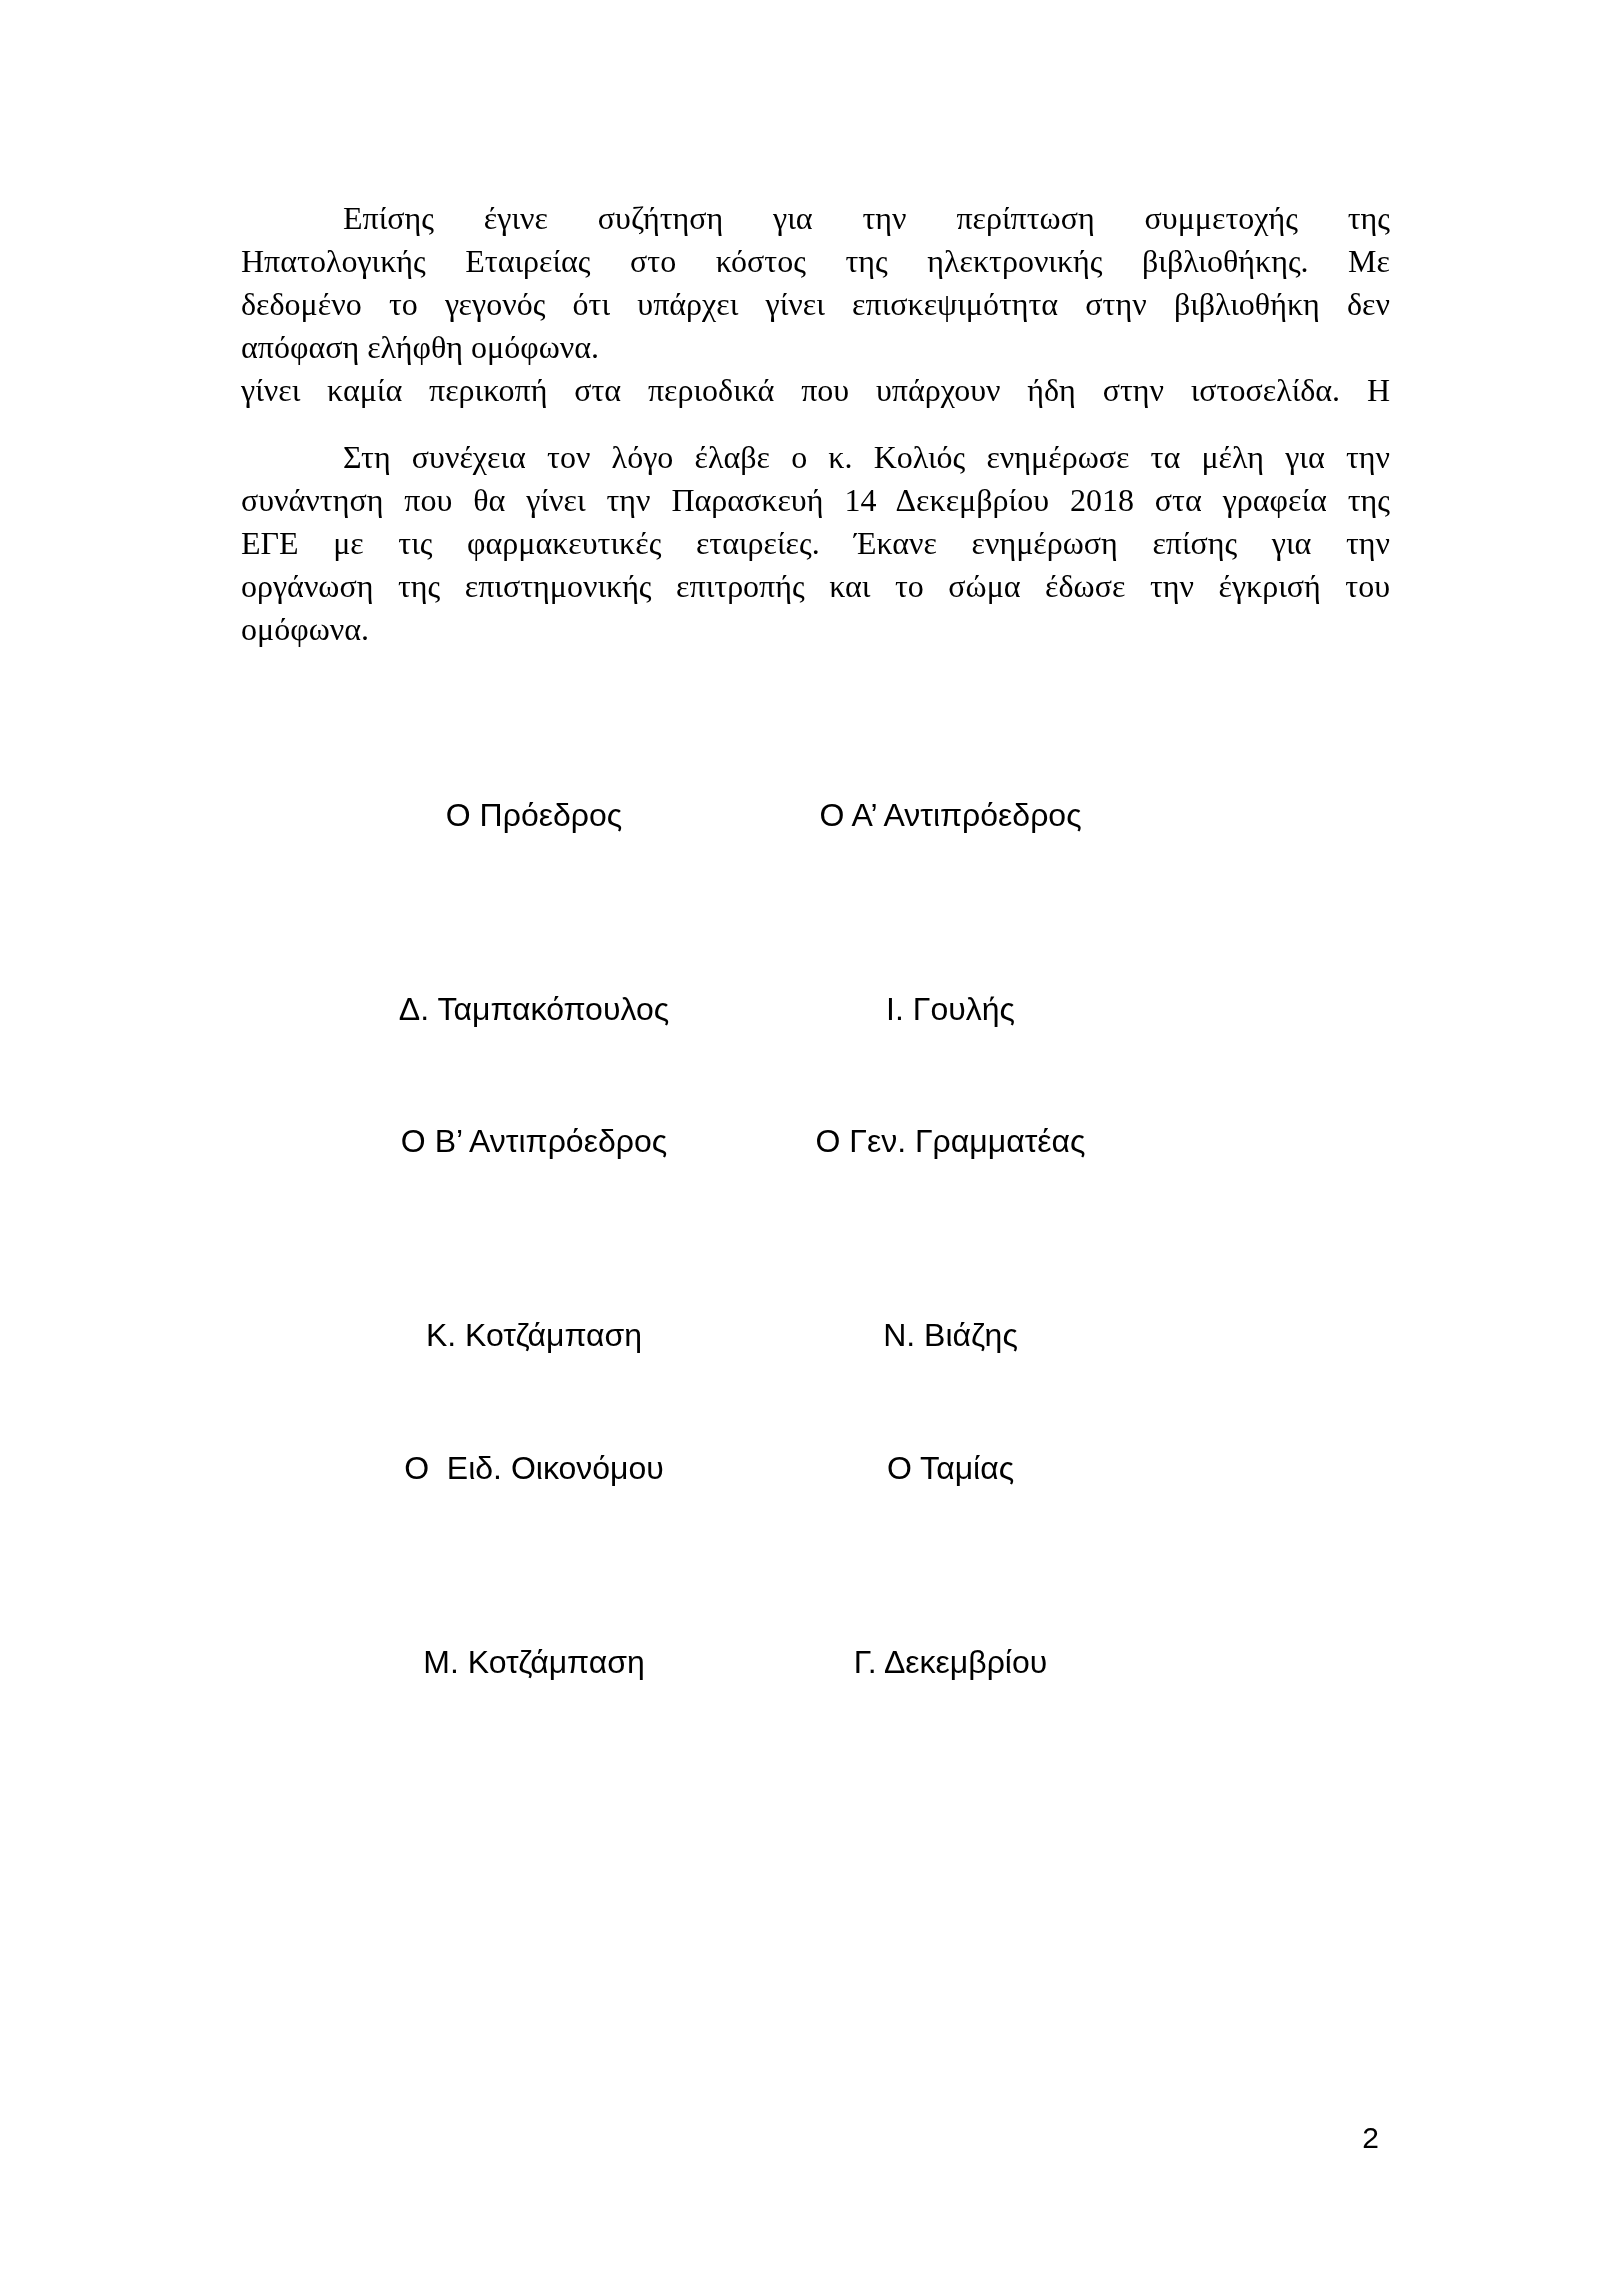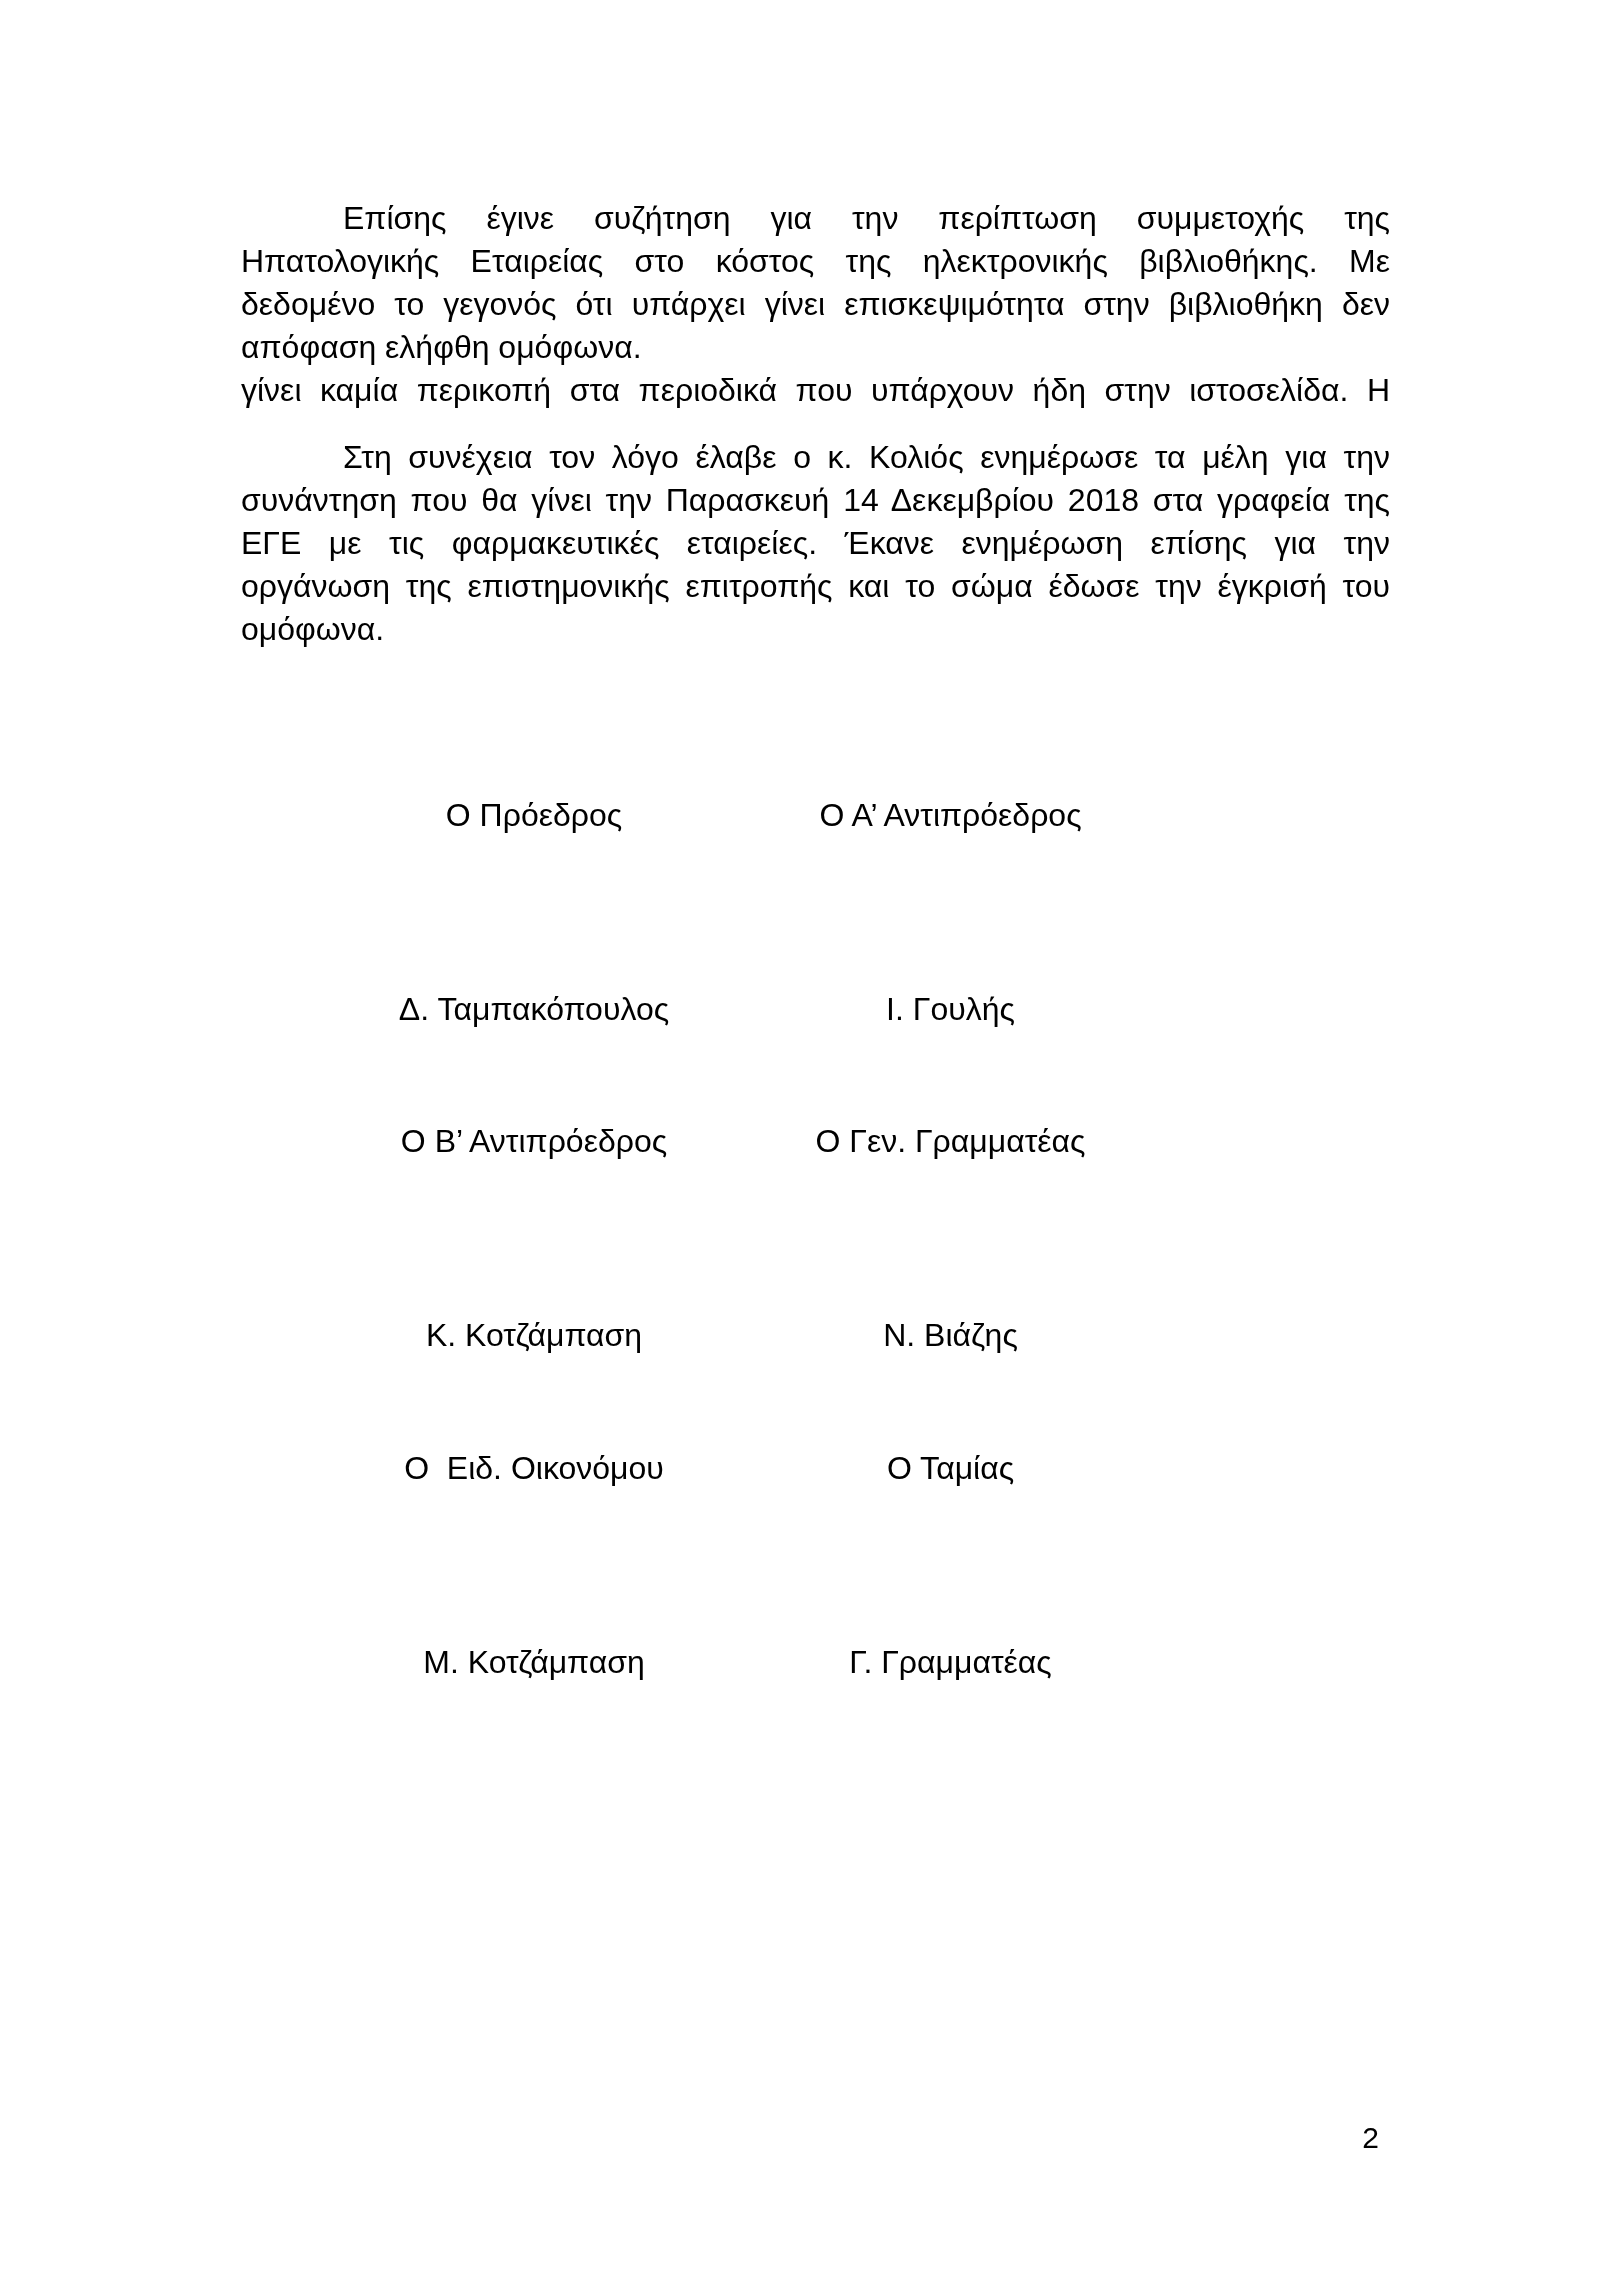--- a/index.html
+++ b/index.html
@@ -16,20 +16,21 @@
     font-family: "Liberation Sans", sans-serif;
     font-size: 32px;
     overflow: hidden;
   }
   
   .body-text {
     position: absolute;
     top: 197px;
     left: 241px;
     width: 1149px;
+    font-family: Liberation Serif, serif;
   }
   .para {
     margin: 0 0 23.5px 0;
     padding: 0;
   }
   .line {
     display: block;
     line-height: 43px;
     text-align: justify;
     text-align-last: justify;
@@ -89,18 +90,18 @@
   <div class="sig r" style="top:991px">Ι. Γουλής</div>
 
   <div class="sig l" style="top:1123px">Ο Β’ Αντιπρόεδρος</div>
   <div class="sig r" style="top:1123px">Ο Γεν. Γραμματέας</div>
   <div class="sig l" style="top:1317px">Κ. Κοτζάμπαση</div>
   <div class="sig r" style="top:1317px">Ν. Βιάζης</div>
 
   <div class="sig l" style="top:1450px">Ο  Ειδ. Οικονόμου</div>
   <div class="sig r" style="top:1450px">Ο Ταμίας</div>
   <div class="sig l" style="top:1644px">Μ. Κοτζάμπαση</div>
-  <div class="sig r" style="top:1644px">Γ. Γραμματέας</div>
+  <div class="sig r" style="top:1644px">Γ. Δεκεμβρίου</div>
 
   <div class="page-number">2</div>
 
 </div>
 
 
 </body></html>

